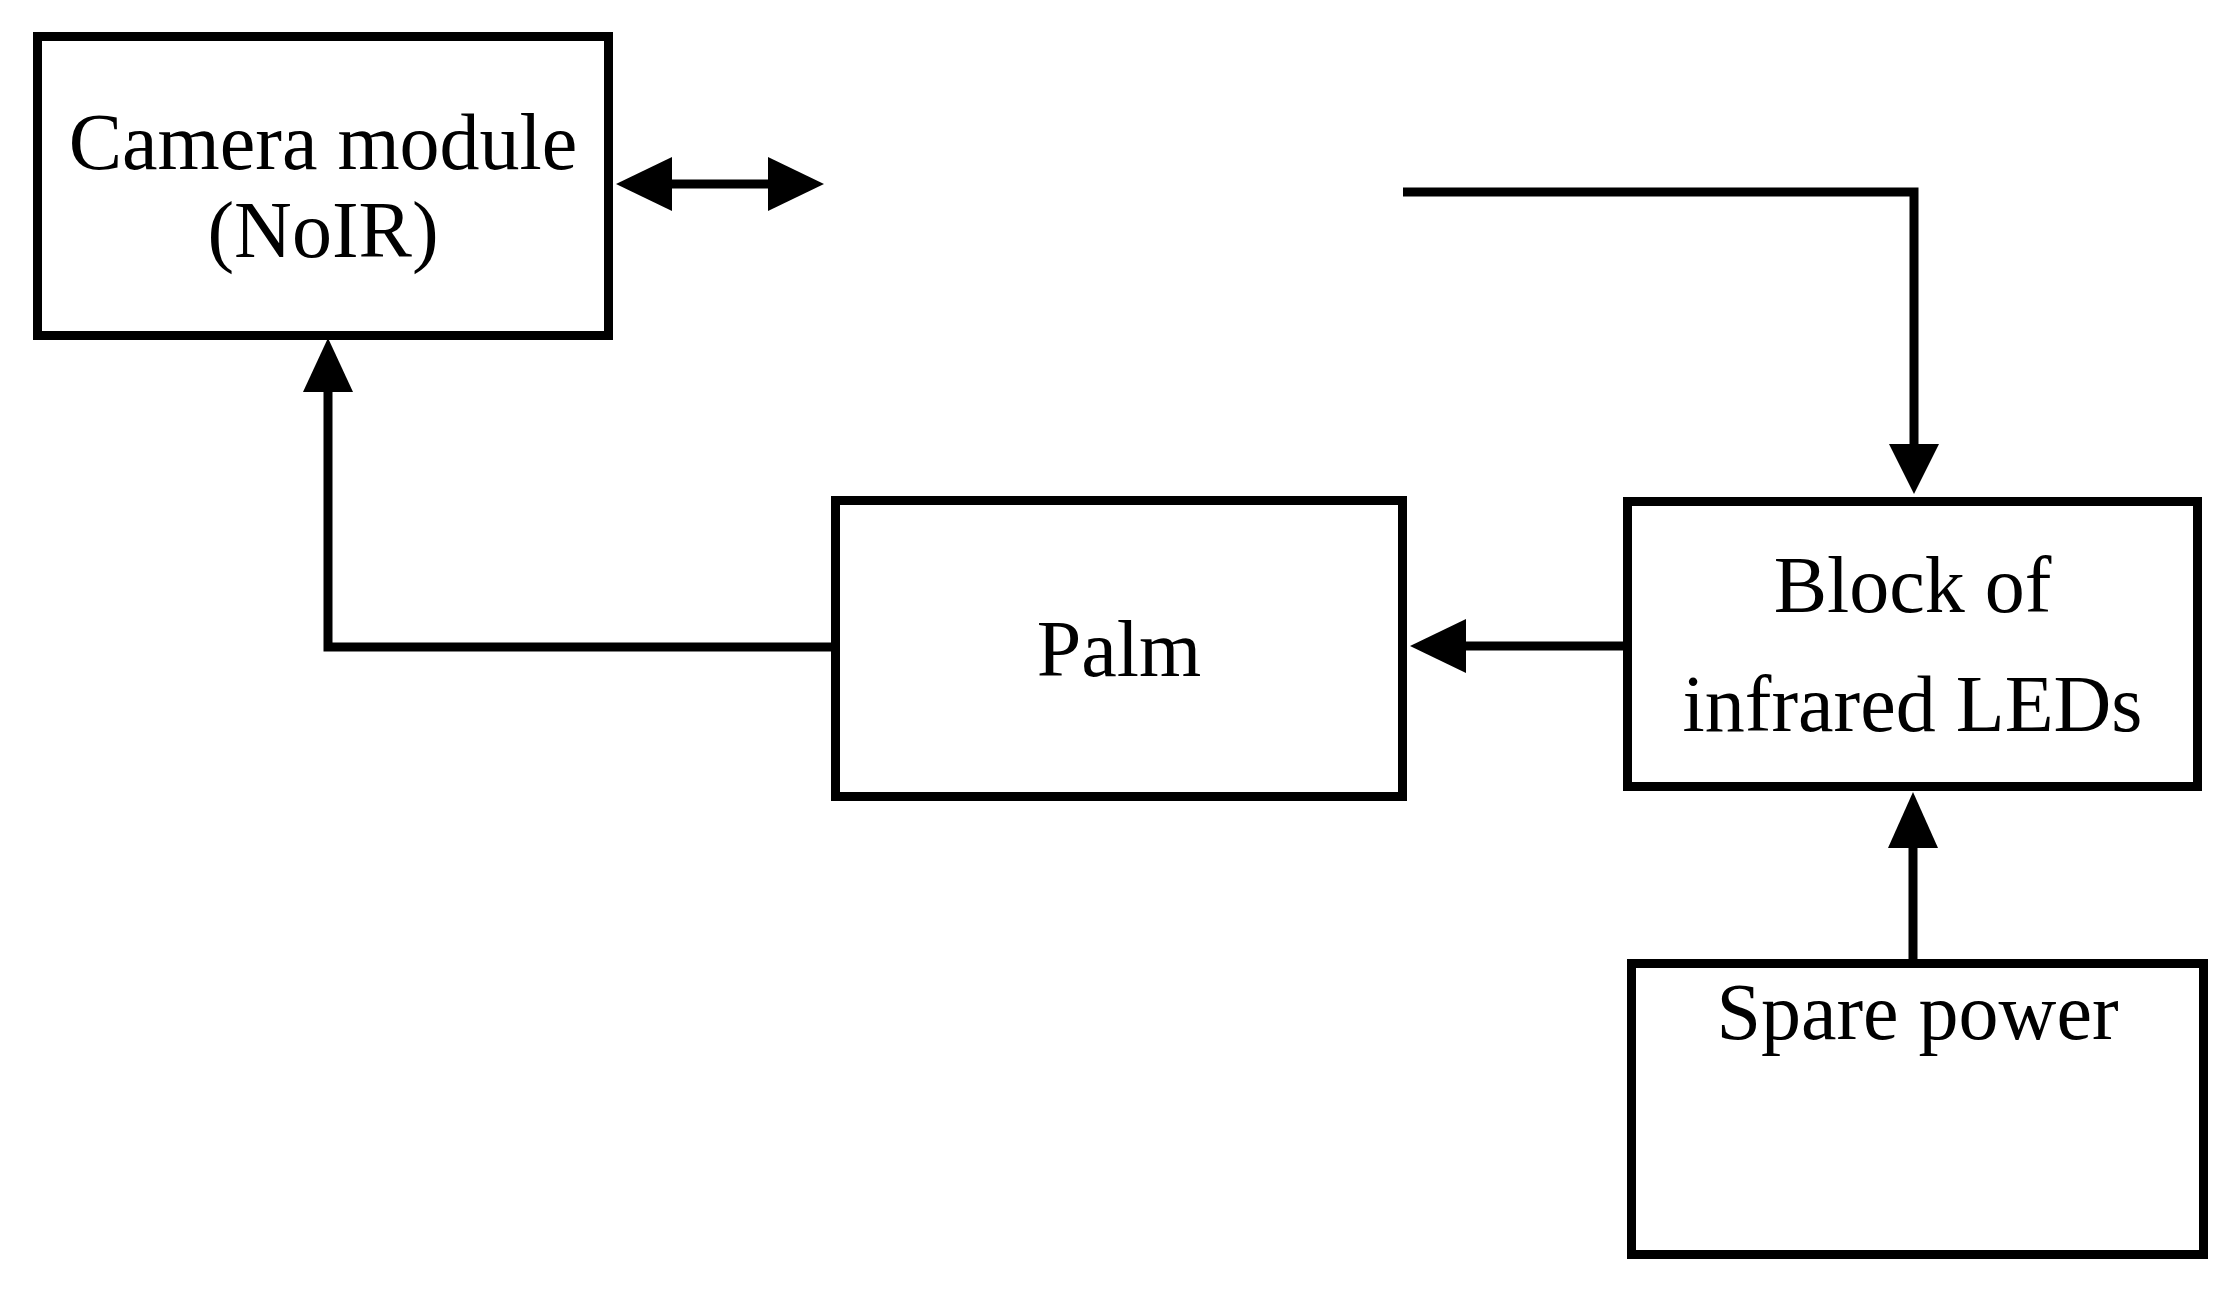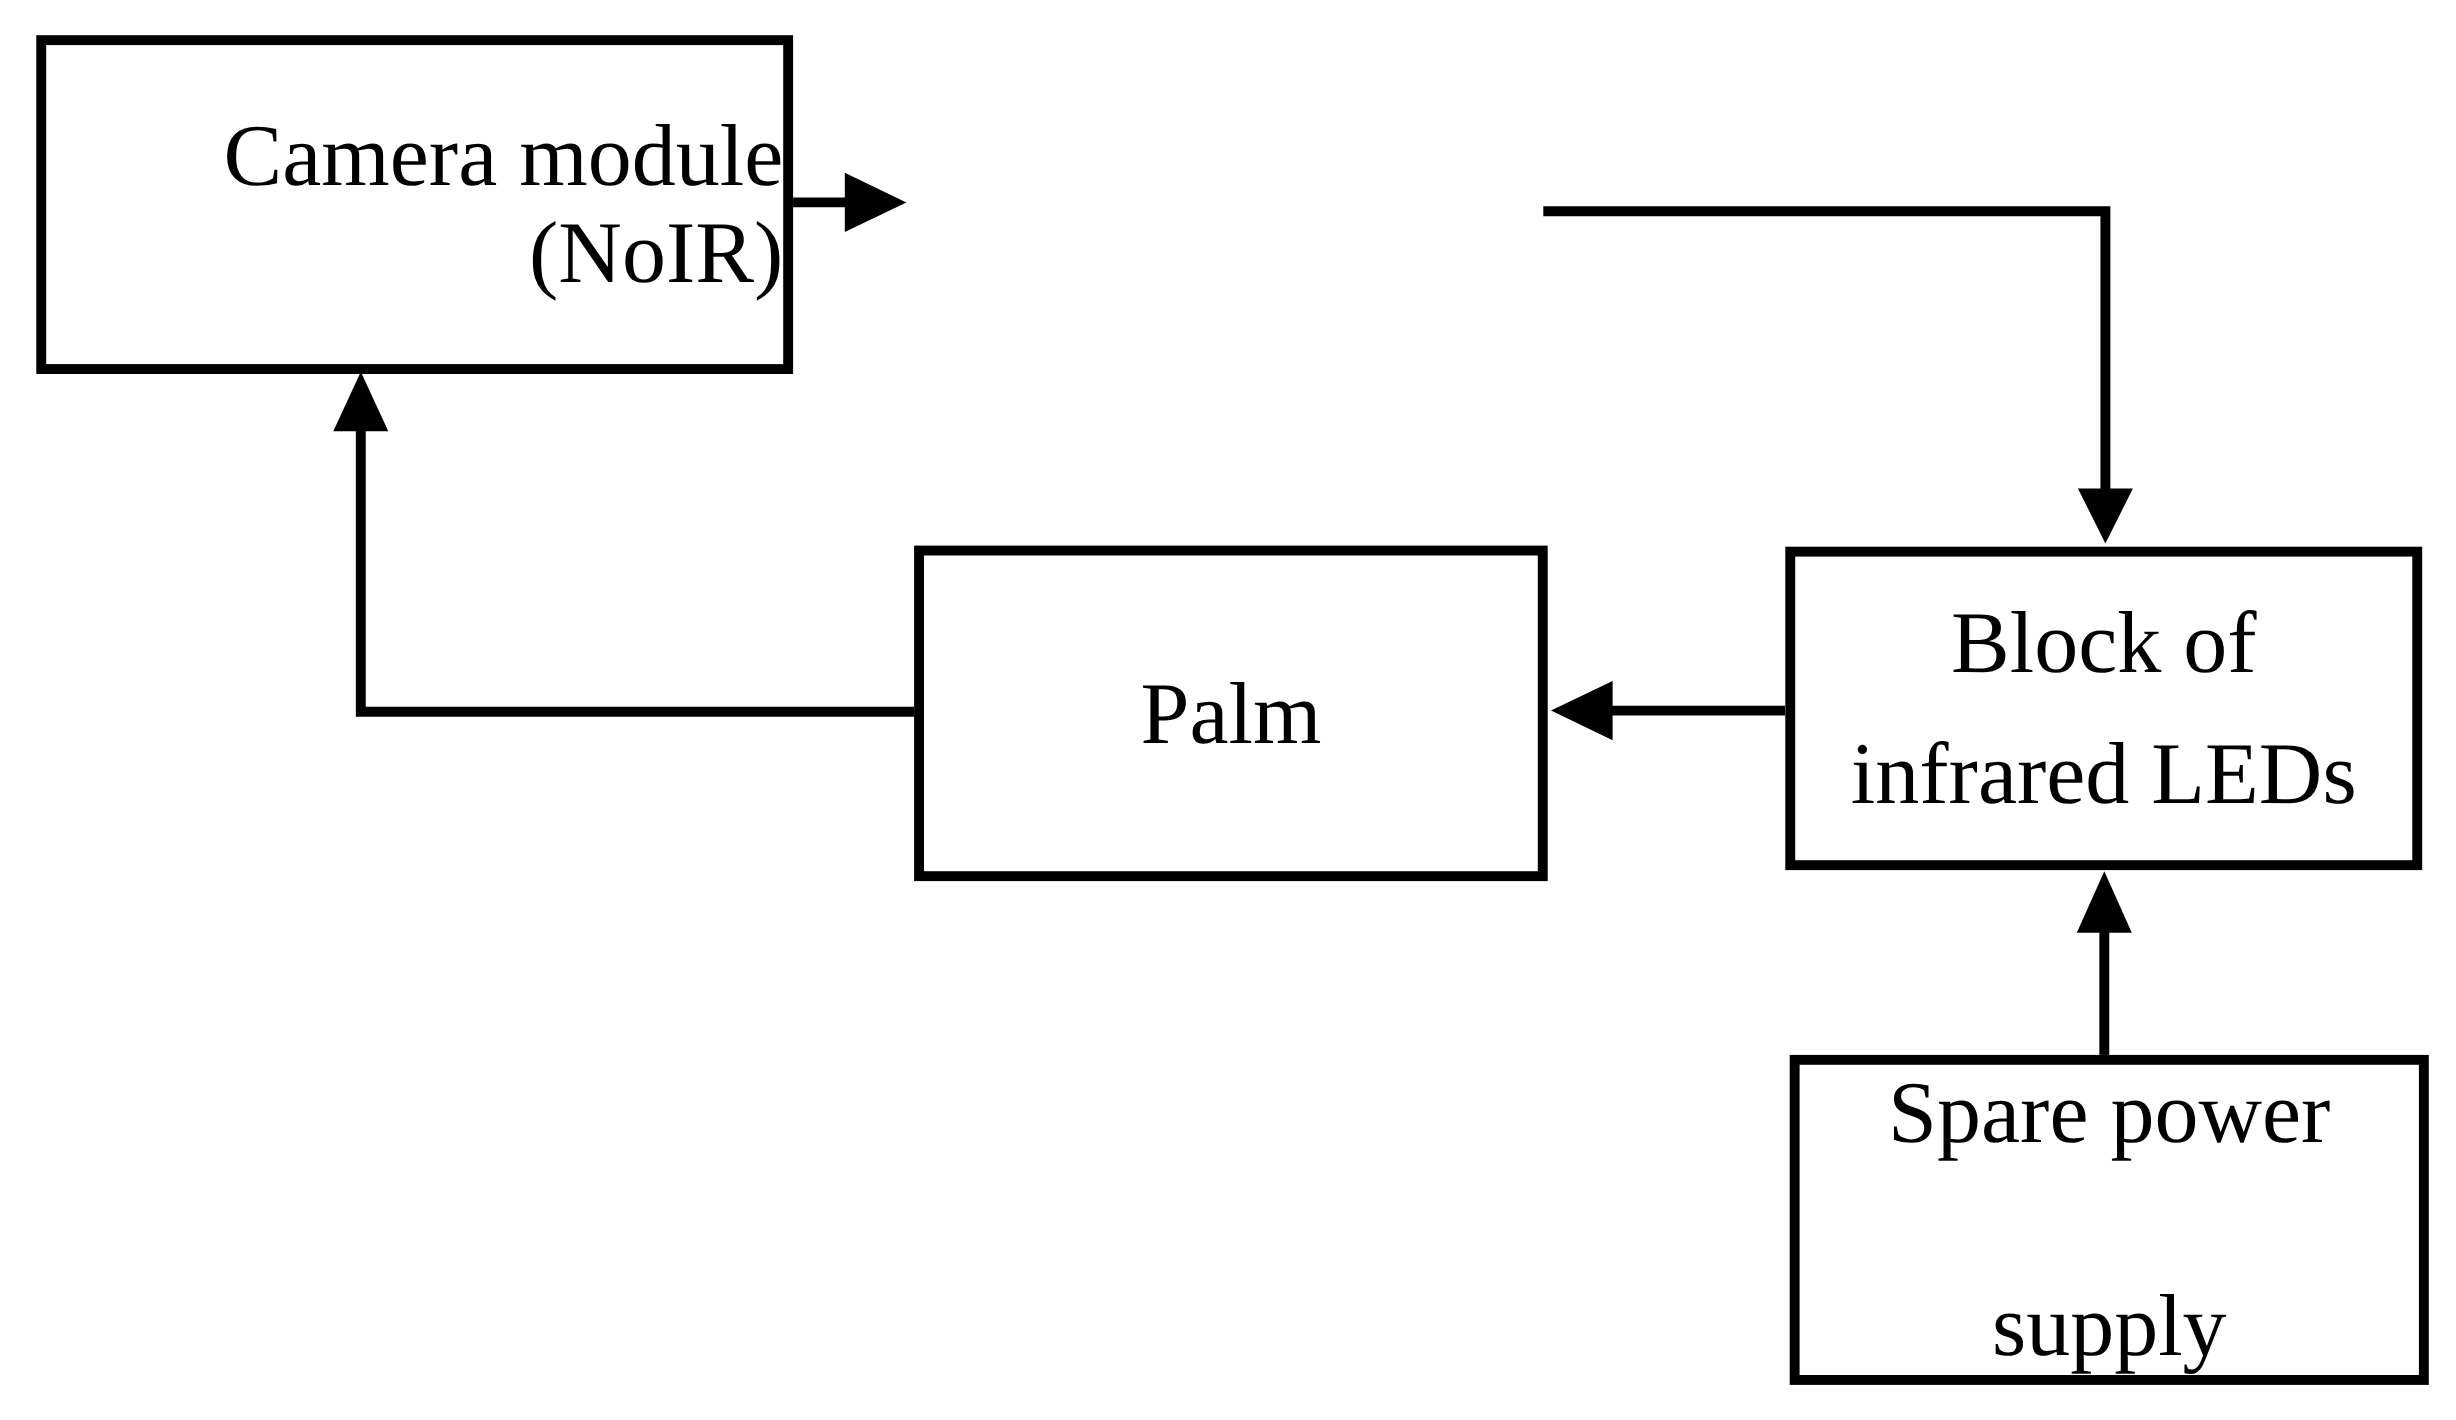--- a/index.html
+++ b/index.html
@@ -24,21 +24,21 @@
     flex-direction: column;
     align-items: center;
     justify-content: center;
     text-align: center;
     font-size: 80px;
     line-height: 1.1;
     z-index: 2;
   }
   .node span { display: block; white-space: nowrap; }
 
-  #node-camera  { left: 33px;   top: 32px;  width: 688px; height: 308px; align-items: flex-end; }
+  #node-camera  { left: 33px;   top: 32px;  width: 580px; height: 308px; }
   #node-central { left: 828px;  top: 33px;  width: 576px; height: 307px; }
   #node-palm    { left: 831px;  top: 496px; width: 576px; height: 305px; }
   #node-block   { left: 1623px; top: 497px; width: 579px; height: 294px; gap: 31px; }
   #node-spare   { left: 1627px; top: 959px; width: 581px; height: 300px; justify-content: space-between; }
 
   svg.connector-layer {
     position: absolute;
     left: 0; top: 0;
     width: 2233px;
     height: 1291px;
@@ -88,16 +88,15 @@
     <span>Palm</span>
   </div>
 
   <div class="node" id="node-block">
     <span>Block of</span>
     <span>infrared LEDs</span>
   </div>
 
   <div class="node" id="node-spare">
     <span>Spare power</span>
-    <span>supply</span>
   </div>
 
 </div>
 
 </body></html>

